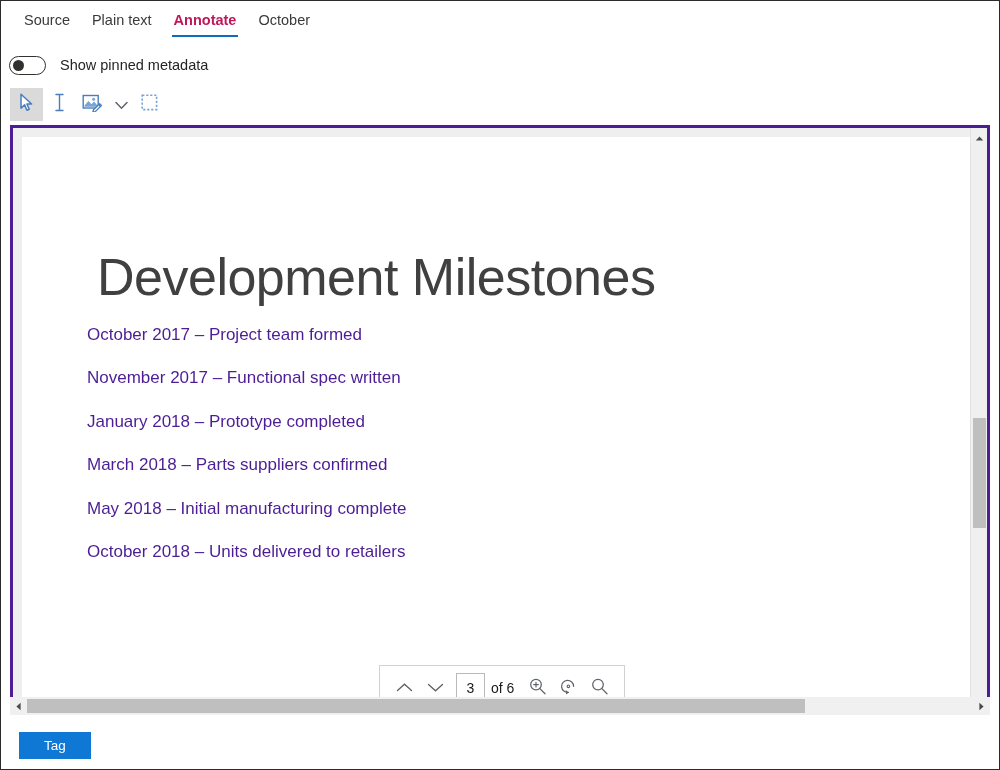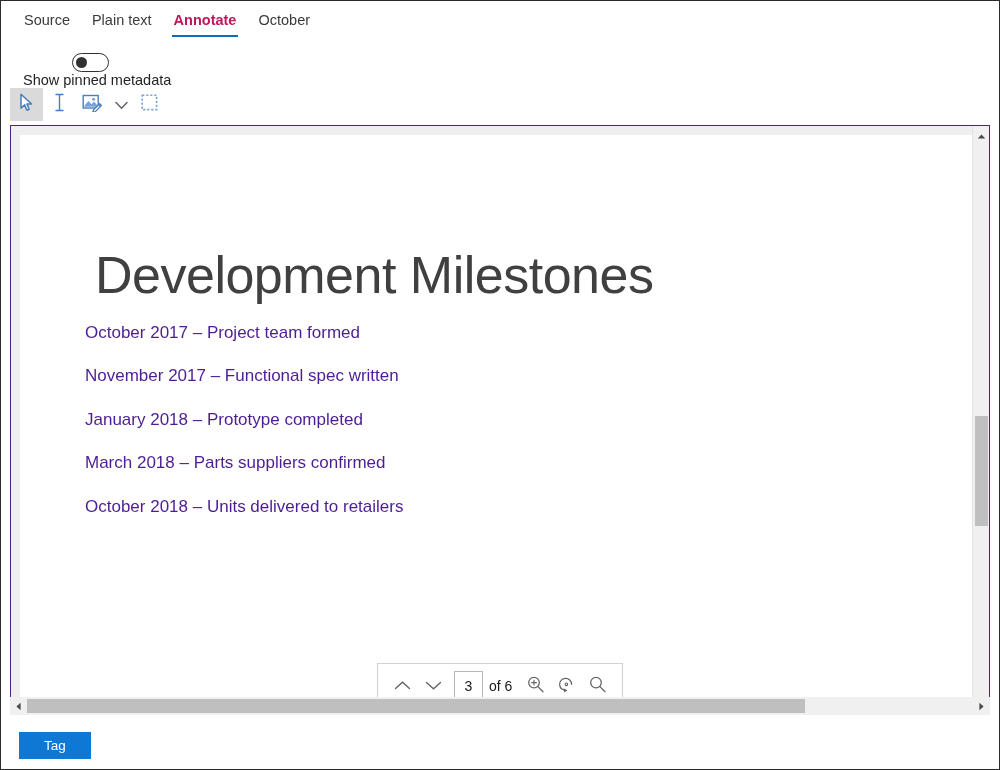--- a/index.html
+++ b/index.html
@@ -57,21 +57,20 @@
   }
 
   
   .toggle-row {
     position: absolute;
     left: 8px;
     top: 52px;
     display: flex;
     align-items: center;
     height: 24px;
-    flex-direction: column;
   }
   .toggle {
     width: 37px;
     height: 19px;
     border-radius: 10px;
     border: 1px solid #323130;
     background: #ffffff;
     position: relative;
     box-sizing: border-box;
     cursor: pointer;
@@ -125,21 +124,21 @@
   }
 
   
   .viewer {
     position: absolute;
     left: 9px;
     top: 124px;
     width: 980px;
     height: 588px;
     box-sizing: border-box;
-    border: 1px solid #4c1d95;
+    border: 3px solid #4c1d95;
     background: #efefef;
     overflow: hidden;
   }
   .page-canvas {
     position: absolute;
     left: 9px;
     top: 9px;
     width: 953px;
     height: 569px;
     background: #ffffff;
@@ -374,20 +373,21 @@
 
     <div class="page-canvas">
 
       <div class="slide-title">Development Milestones</div>
 
       <div class="slide-lines">
         <div class="slide-line">October 2017 – Project team formed</div>
         <div class="slide-line">November 2017 – Functional spec written</div>
         <div class="slide-line">January 2018 – Prototype completed</div>
         <div class="slide-line">March 2018 – Parts suppliers confirmed</div>
+        <div class="slide-line">May 2018 – Initial manufacturing complete</div>
         <div class="slide-line">October 2018 – Units delivered to retailers</div>
       </div>
 
       <div class="pagenav">
 
         <div class="nav-btn">
           <span>
             <svg width="17" height="11" viewBox="0 0 17 11">
               <path d="M1.5 8.6 L8.5 2.2 L15.5 8.6" stroke="#5f6368" stroke-width="1.3" fill="none" stroke-linecap="round"></path>
             </svg>

